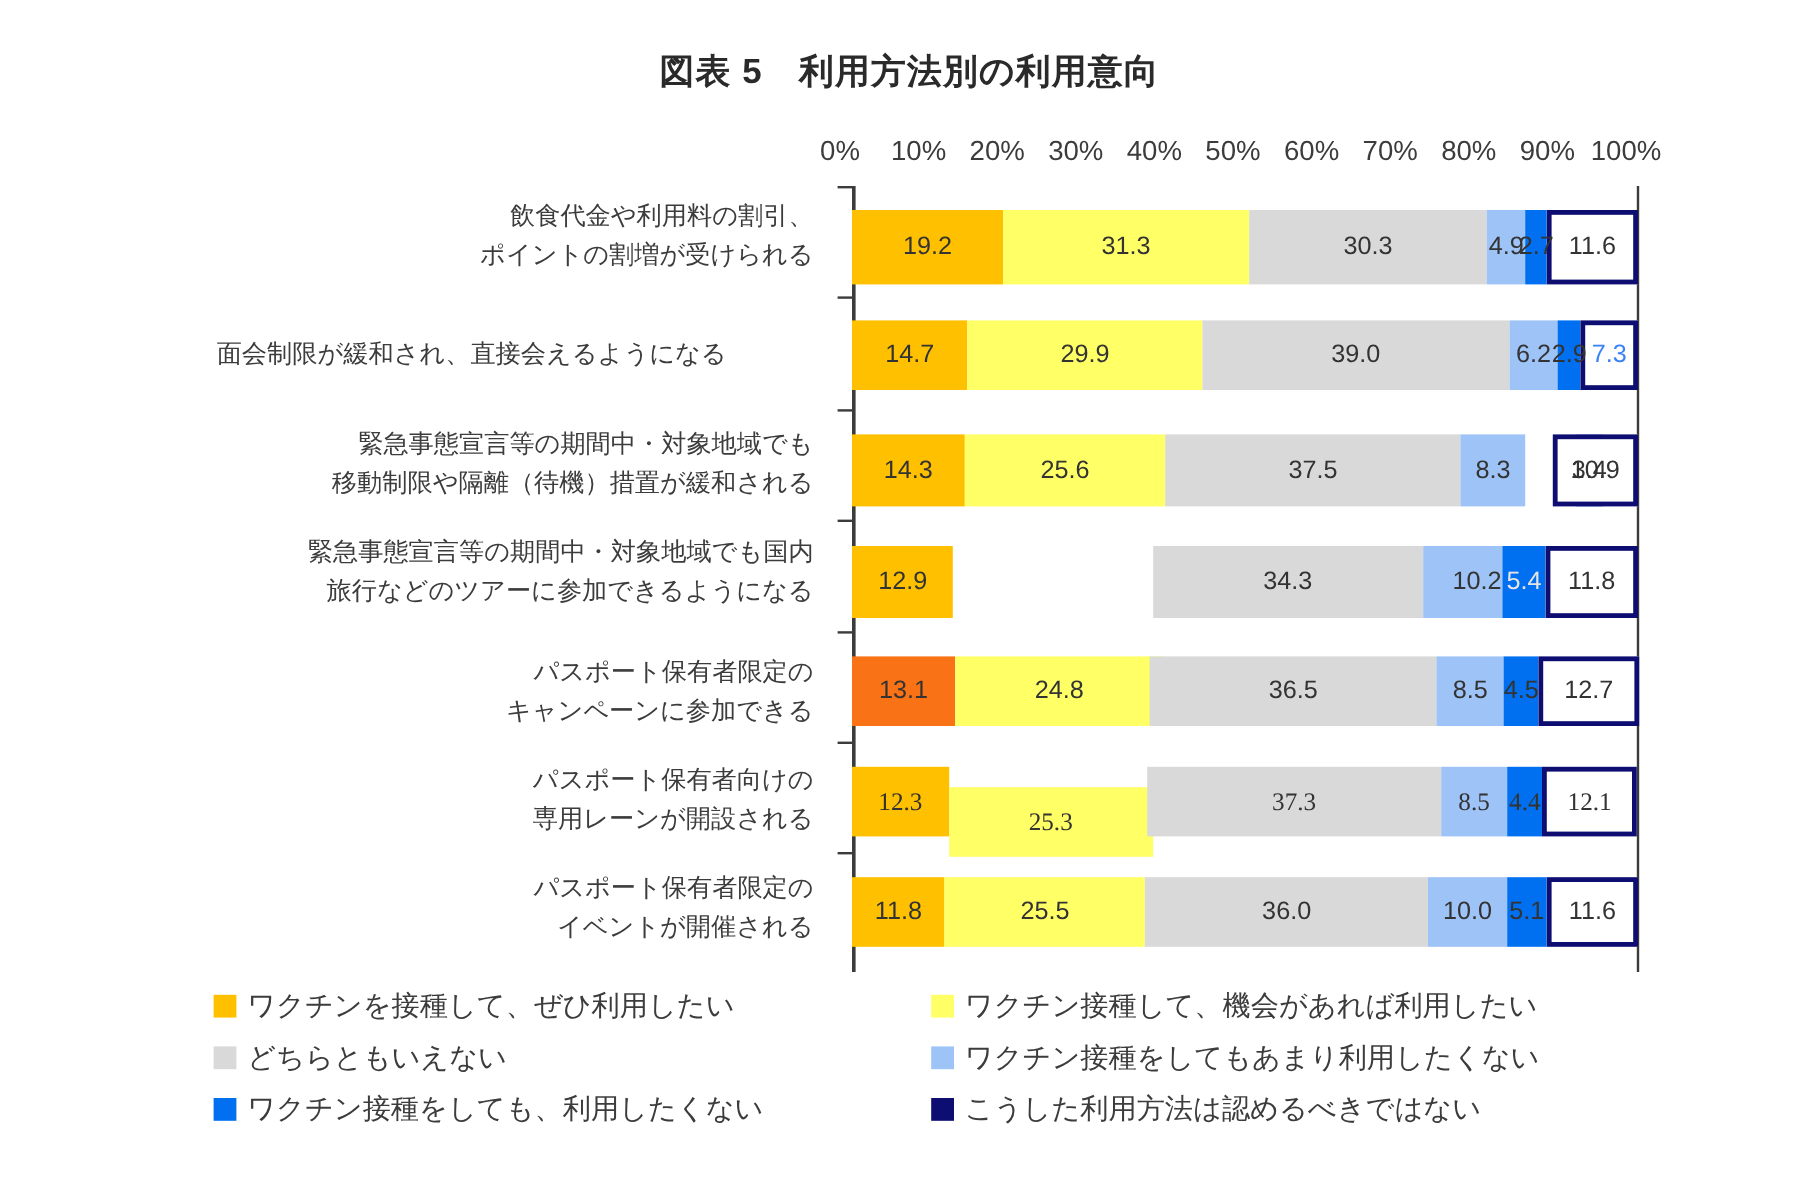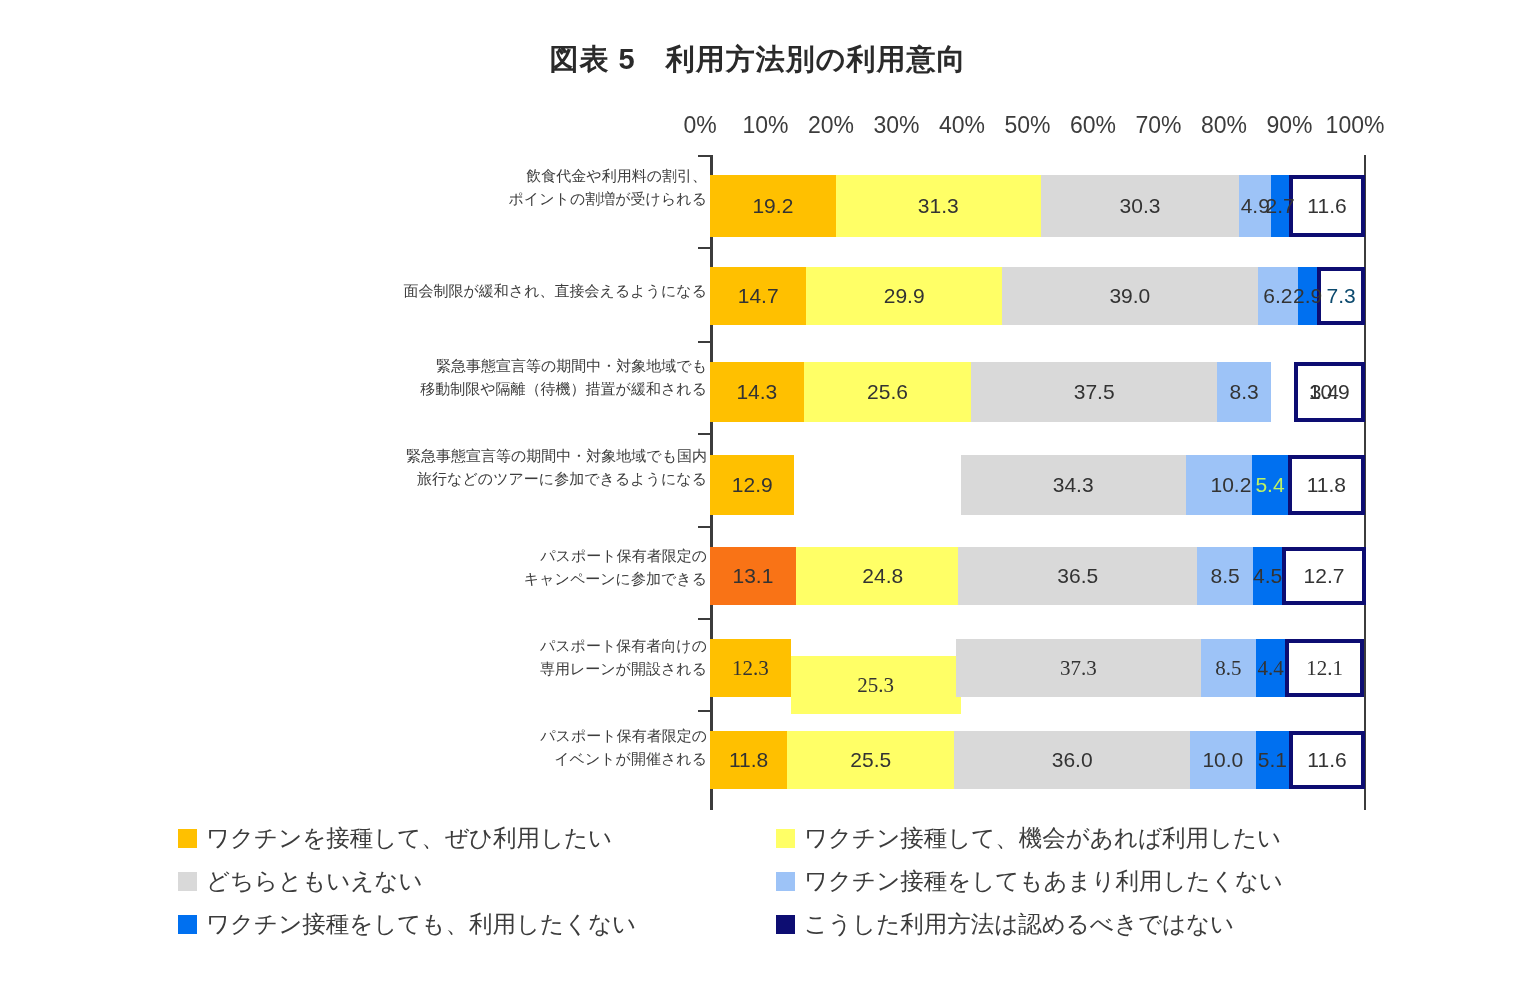--- a/index.html
+++ b/index.html
@@ -94,24 +94,24 @@
     box-sizing: border-box;
     display: flex;
     align-items: center;
     justify-content: center;
     font-size: 21px;
     color: #333;
     white-space: nowrap;
   }
   .cat-label-wrap {
     position: absolute;
-    left: 137px;
+    left: 108px;
     width: 570px;
     text-align: right;
-    font-size: 15px;
+    font-size: 21px;
     line-height: 1.5;
     color: #3c3c3c;
   }
 
   
   .legend {
     position: absolute;
     left: 178px;
     top: 822px;
     width: 1240px;
@@ -191,21 +191,21 @@
         </div>
         <div class="bar" style="left: 292.13px; width: 255.45px; background: rgb(217, 217, 217);">
           <span>39.0</span>
         </div>
         <div class="bar" style="left: 547.58px; width: 40.61px; background: rgb(157, 195, 247);">
           <span>6.2</span>
         </div>
         <div class="bar" style="left: 588.19px; width: 18.995px; background: rgb(0, 112, 240);">
           <span style="position: relative; background: transparent; white-space: nowrap; color: rgb(51, 51, 51); z-index: 5;">2.9</span>
         </div>
-        <div class="bar" style="left: 607.185px; width: 47.815px; background: rgb(255, 255, 255); border: 4px solid rgb(13, 13, 114); color: #0c4a6e;">
+        <div class="bar" style="left: 607.185px; width: 47.815px; background: rgb(255, 255, 255); border: 4px solid rgb(13, 13, 114); color: #3b82f6;">
           <span>7.3</span>
         </div>
       </div>
       <div class="row-sep" style="top: 92px;"></div>
       <div class="row" style="top: 207px; height: 60px;">
         <div class="bar" style="left: 0px; width: 93.665px; background: rgb(255, 192, 0);">
           <span>14.3</span>
         </div>
         <div class="bar" style="left: 93.665px; width: 167.68px; background: rgb(255, 255, 102);">
           <span>25.6</span>
@@ -228,21 +228,21 @@
         <div class="bar" style="left: 0px; width: 84.495px; background: rgb(255, 192, 0);">
           <span>12.9</span>
         </div>
         <div class="bar" style="left: 250.865px; width: 224.665px; background: rgb(217, 217, 217);">
           <span>34.3</span>
         </div>
         <div class="bar" style="left: 475.53px; width: 66.81px; background: rgb(157, 195, 247); padding-left: 24px;">
           <span>10.2</span>
         </div>
         <div class="bar" style="left: 542.34px; width: 35.37px; background: rgb(0, 112, 240);">
-          <span style="position: relative; background: transparent; white-space: nowrap; color: #bef264; z-index: 5;">5.4</span>
+          <span style="position: relative; background: transparent; white-space: nowrap; color: #e5e5e5; z-index: 5;">5.4</span>
         </div>
         <div class="bar" style="left: 577.71px; width: 77.29px; background: rgb(255, 255, 255); border: 4px solid rgb(13, 13, 114); color: rgb(51, 51, 51);">
           <span>11.8</span>
         </div>
       </div>
       <div class="row-sep" style="top: 278px;"></div>
       <div class="row" style="top: 392px; height: 58px;">
         <div class="bar" style="left: 0px; width: 85.805px; background: #f97316;">
           <span>13.1</span>
         </div>
@@ -305,21 +305,21 @@
         </div>
       </div>
       <div class="row-sep" style="top: 555px;"></div>
     </div>
 
   <div id="cat-labels">
       <div class="cat-label-wrap" style="top: 165px;">
         <div>飲食代金や利用料の割引、</div>
         <div>ポイントの割増が受けられる</div>
       </div>
-      <div class="cat-label-wrap" style="top: 280px;">
+      <div class="cat-label-wrap" style="top: 280px; text-align: center;">
         <div>面会制限が緩和され、直接会えるようになる</div>
       </div>
       <div class="cat-label-wrap" style="top: 355px;">
         <div>緊急事態宣言等の期間中・対象地域でも</div>
         <div>移動制限や隔離（待機）措置が緩和される</div>
       </div>
       <div class="cat-label-wrap" style="top: 445px;">
         <div>緊急事態宣言等の期間中・対象地域でも国内</div>
         <div>旅行などのツアーに参加できるようになる</div>
       </div>

